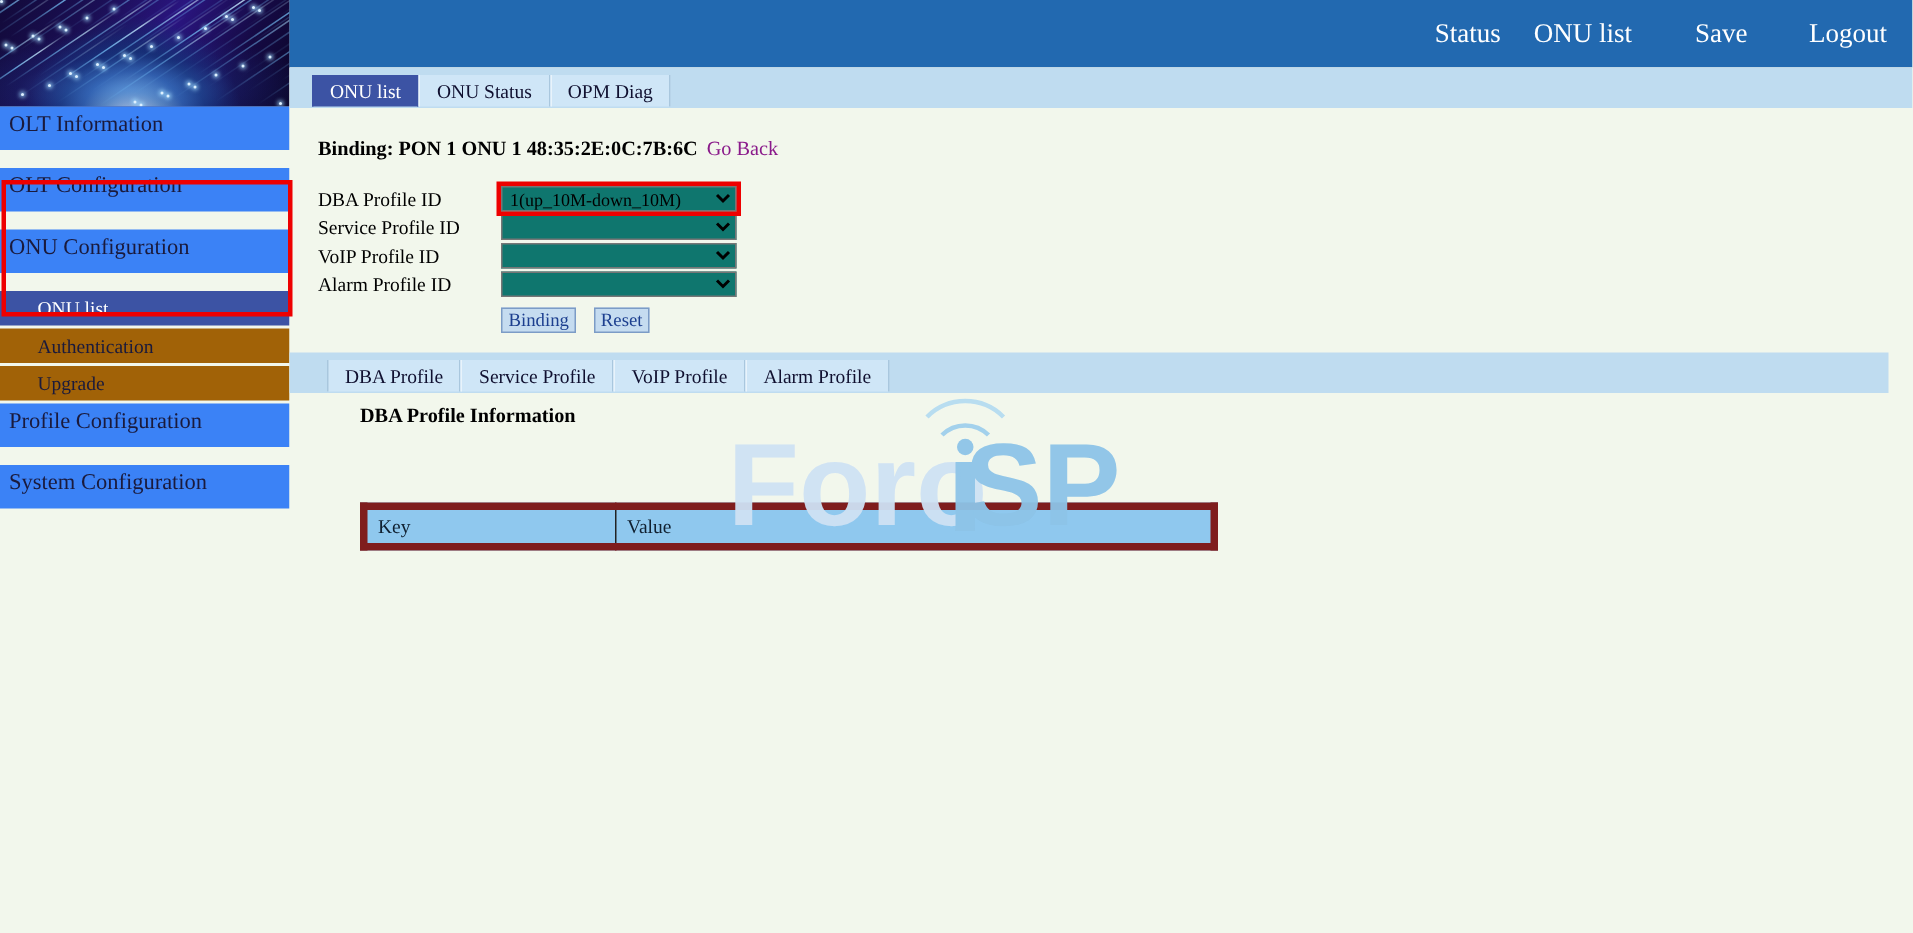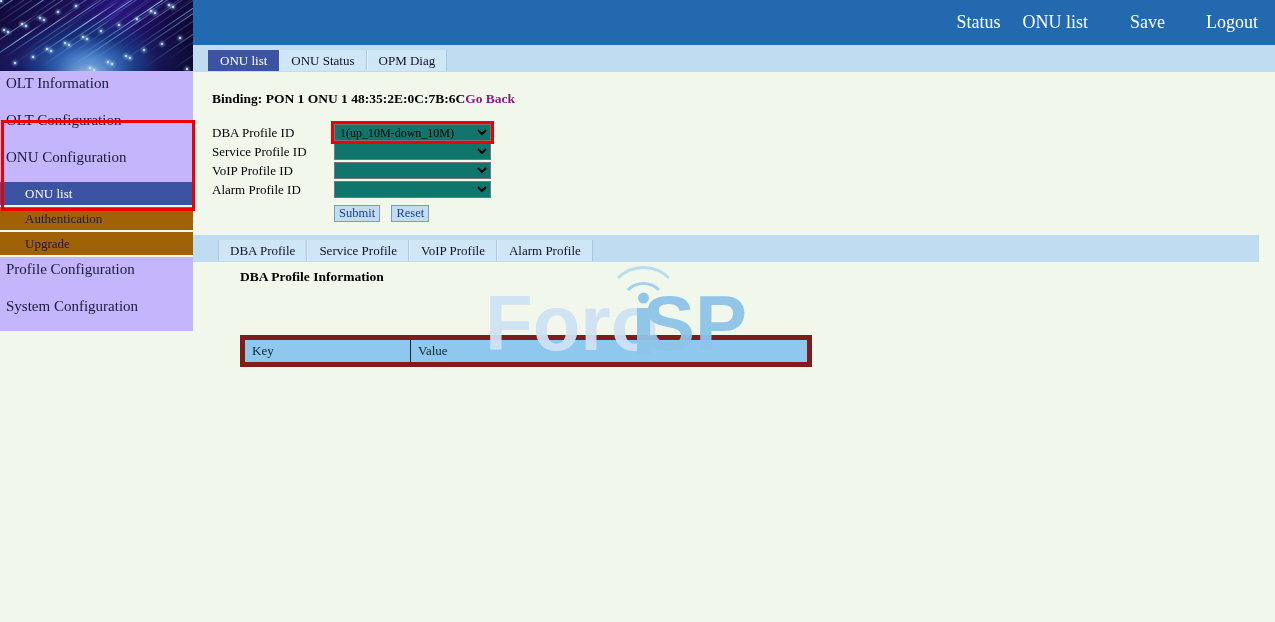--- a/index.html
+++ b/index.html
@@ -52,26 +52,26 @@
     background: radial-gradient(ellipse at 45% 60%, rgba(70,140,230,.55) 0%, rgba(30,60,150,.25) 40%, rgba(0,0,0,0) 70%);
   }
 
   
   #sidebar {
     position: absolute;
     left: 0; top: 71px;
     width: 193px;
   }
   .side-item {
-    background: #c4b5fd;
+    background: #3b82f6;
     color: #1a1a3c;
     font-size: 15px;
     line-height: 18px;
-    padding: 3px 0 16px 6px;
-    margin-bottom: 0;
+    padding: 3px 0 8px 6px;
+    margin-bottom: 12px;
     white-space: nowrap;
     cursor: pointer;
   }
   .side-sub {
     background: #a16207;
     color: #1a1a3c;
     font-size: 13px;
     line-height: 17px;
     padding: 3px 0 3px 25px;
     margin-bottom: 2px;
@@ -160,21 +160,22 @@
   #binding {
     position: absolute;
     left: 19px; top: 46px;
     font-weight: bold;
     font-size: 13.5px;
     white-space: nowrap;
   }
   #binding .goback {
     color: #8a1a8a;
     text-decoration: none;
-    font-weight: bold;
+    margin-left: 6px;
+    font-weight: normal;
   }
 
   
   #profile-form {
     position: absolute;
     left: 19px; top: 78px;
   }
   #profile-form table { border-collapse: collapse; }
   #profile-form td {
     font-size: 13px;
@@ -449,21 +450,21 @@
           </tr>
           <tr>
             <td class="lab">Alarm Profile ID</td>
             <td><select class="fsel" style=""><option></option></select></td>
           </tr>
         </tbody>
       <tbody>
           <tr>
         <td class="lab btnrow"></td>
         <td class="btnrow">
-          <button class="smallbtn">Submit</button>
+          <button class="smallbtn">Binding</button>
           <button class="smallbtn">Reset</button>
         </td>
       </tr>
     </tbody>
       </table>
   </div>
 
   <div id="lower-section">
     <div id="lower-tabstrip"><div class="tab first"><span>DBA Profile</span></div><div class="tab"><span>Service Profile</span></div><div class="tab"><span>VoIP Profile</span></div><div class="tab"><span>Alarm Profile</span></div></div>
 

